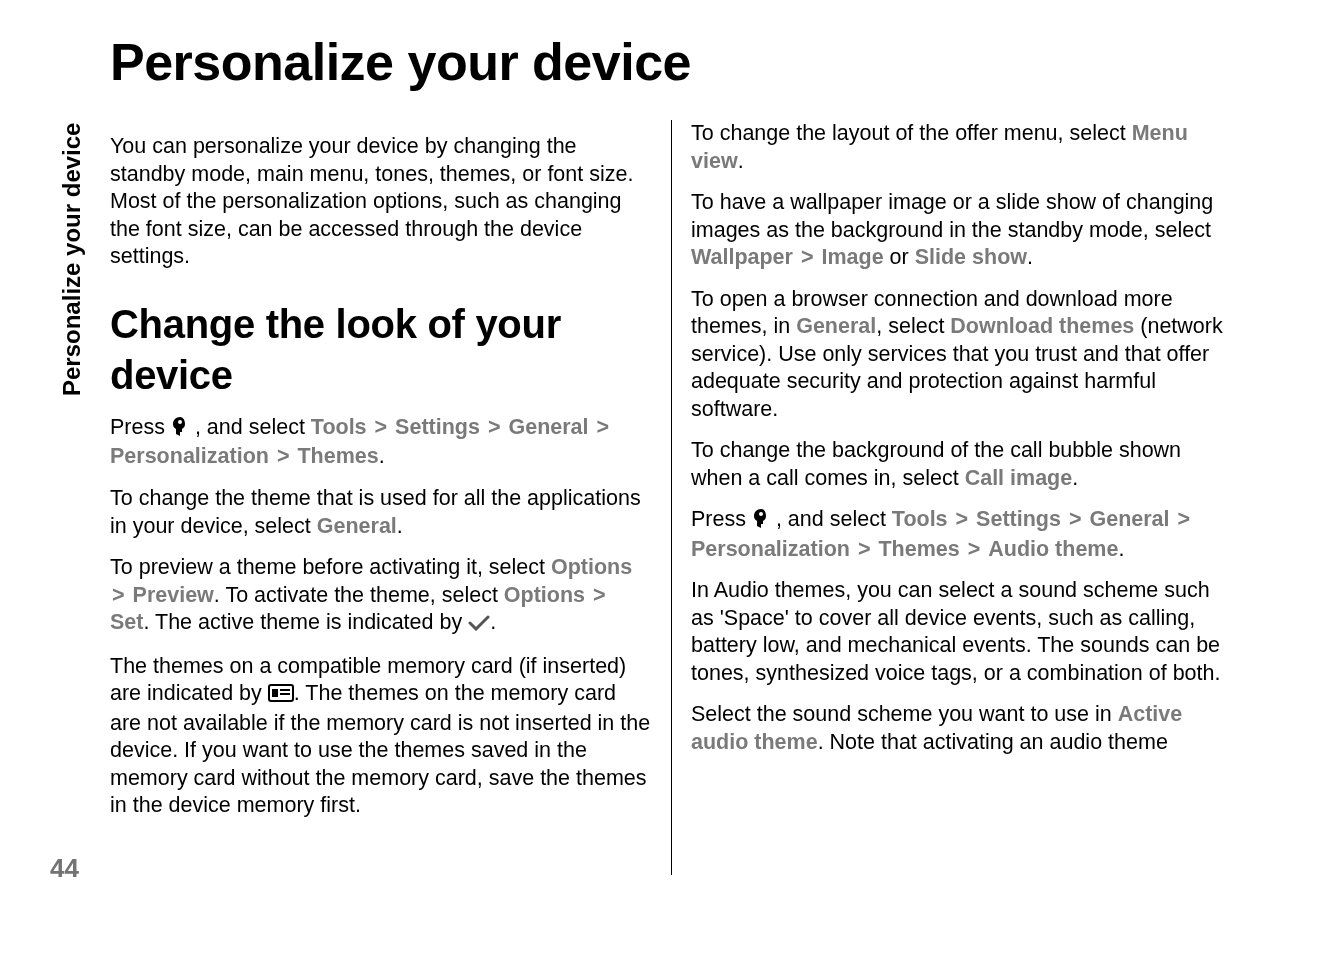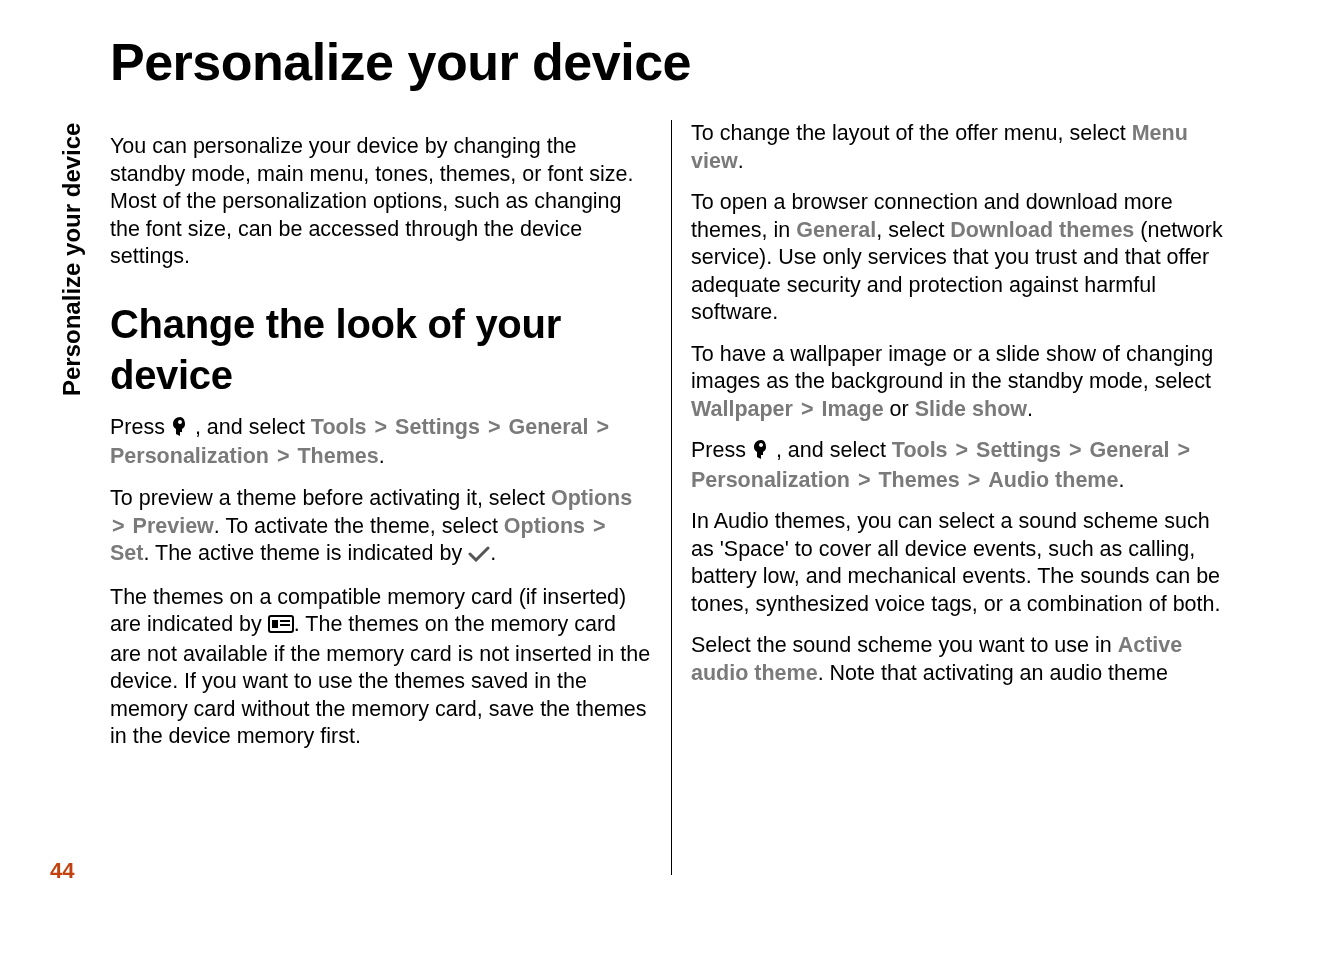--- a/index.html
+++ b/index.html
@@ -31,22 +31,22 @@
       display: flex;
       align-items: center;
       justify-content: flex-start;
       padding-top: 6px;
     }
     .page-number {
       position: absolute;
       left: 50px;
       bottom: 70px;
       font-weight: 700;
-      font-size: 22px;
-      color: #c2410c;
+      font-size: 26px;
+      color: #737373;
     }
     h1 {
       font-size: 52px;
       font-weight: 800;
       margin-bottom: 28px;
       letter-spacing: -0.5px;
     }
     h2 {
       font-size: 40px;
       font-weight: 700;
@@ -87,20 +87,23 @@
 
     <h2>Change the look of your device</h2>
 
     <p>
       <span>Press </span><span class="icon icon-key"><svg width="18" height="20" viewBox="0 0 18 20">
             <path d="M9 1 C5 1 2 4 2 8 C2 10 3 12 5 13 L5 18 L9 20 L9 16 L11 16 L11 13 C13 12 14 10 14 8 C14 4 12 1 9 1 Z M9 4 A2 2 0 1 1 9 8 A2 2 0 1 1 9 4 Z" fill="#000"></path>
           </svg></span><span> , and select </span><span class="label">Tools</span> <span class="sep">&gt;</span> <span class="label">Settings</span> <span class="sep">&gt;</span> <span class="label">General</span> <span class="sep">&gt;</span> <span class="label">Personalization</span> <span class="sep">&gt;</span> <span class="label">Themes</span><span>.</span>
     </p>
 
 
+    <p>
+      <span>To change the theme that is used for all the applications in your device, select </span><span class="label">General</span><span>.</span>
+    </p>
 
     <p>
       <span>To preview a theme before activating it, select </span><span class="label">Options</span> <span class="sep">&gt;</span> <span class="label">Preview</span><span>. To activate the theme, select </span><span class="label">Options</span> <span class="sep">&gt;</span> <span class="label">Set</span><span>. The active theme is indicated by </span><span class="icon icon-check"><svg width="22" height="16" viewBox="0 0 22 16">
             <path d="M2 8 L8 14 L20 2" stroke="#555" stroke-width="3" fill="none" stroke-linecap="round"></path>
           </svg></span><span>.</span>
     </p>
 
     <p>
       <span>The themes on a compatible memory card (if inserted) are indicated by </span><span class="icon icon-card"><svg width="26" height="18" viewBox="0 0 26 18">
             <rect x="1" y="1" width="24" height="16" rx="2" fill="none" stroke="#000" stroke-width="2"></rect>
@@ -108,27 +111,30 @@
             <rect x="12" y="5" width="10" height="2" fill="#000"></rect>
             <rect x="12" y="9" width="10" height="2" fill="#000"></rect>
           </svg></span><span>. The themes on the memory card are not available if the memory card is not inserted in the device. If you want to use the themes saved in the memory card without the memory card, save the themes in the device memory first.</span>
     </p>
 
     <p>
       <span>To change the layout of the offer menu, select </span><span class="label">Menu view</span><span>.</span>
     </p>
 
     <p>
+      <span>To have a wallpaper image or a slide show of changing images as the background in the standby mode, select </span><span class="label">Wallpaper</span> <span class="sep">&gt;</span> <span class="label">Image</span><span> or </span><span class="label">Slide show</span><span>.</span>
+    </p>
+
+    <p>
       <span>To open a browser connection and download more themes, in </span><span class="label">General</span><span>, select </span><span class="label">Download themes</span><span> (network service). Use only services that you trust and that offer adequate security and protection against harmful software.</span>
     </p>
 
     <p>
-      <span>To have a wallpaper image or a slide show of changing images as the background in the standby mode, select </span><span class="label">Wallpaper</span> <span class="sep">&gt;</span> <span class="label">Image</span><span> or </span><span class="label">Slide show</span><span>.</span>
+      <span>To change the background of the call bubble shown when a call comes in, select </span><span class="label">Call image</span><span>.</span>
     </p>
-
 
 
     <p>
       <span>Press </span><span class="icon icon-key"><svg width="18" height="20" viewBox="0 0 18 20">
             <path d="M9 1 C5 1 2 4 2 8 C2 10 3 12 5 13 L5 18 L9 20 L9 16 L11 16 L11 13 C13 12 14 10 14 8 C14 4 12 1 9 1 Z M9 4 A2 2 0 1 1 9 8 A2 2 0 1 1 9 4 Z" fill="#000"></path>
           </svg></span><span> , and select </span><span class="label">Tools</span> <span class="sep">&gt;</span> <span class="label">Settings</span> <span class="sep">&gt;</span> <span class="label">General</span> <span class="sep">&gt;</span> <span class="label">Personalization</span> <span class="sep">&gt;</span> <span class="label">Themes</span> <span class="sep">&gt;</span> <span class="label">Audio theme</span><span>.</span>
     </p>
 
     <p>In Audio themes, you can select a sound scheme such as 'Space' to cover all device events, such as calling, battery low, and mechanical events. The sounds can be tones, synthesized voice tags, or a combination of both.</p>
 

